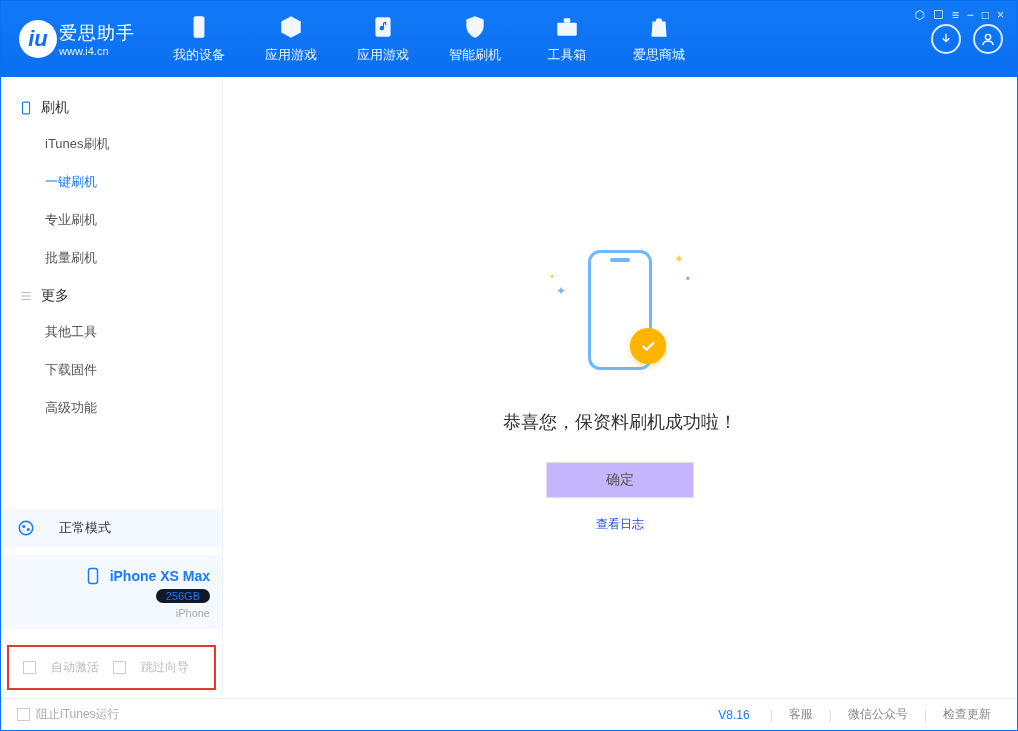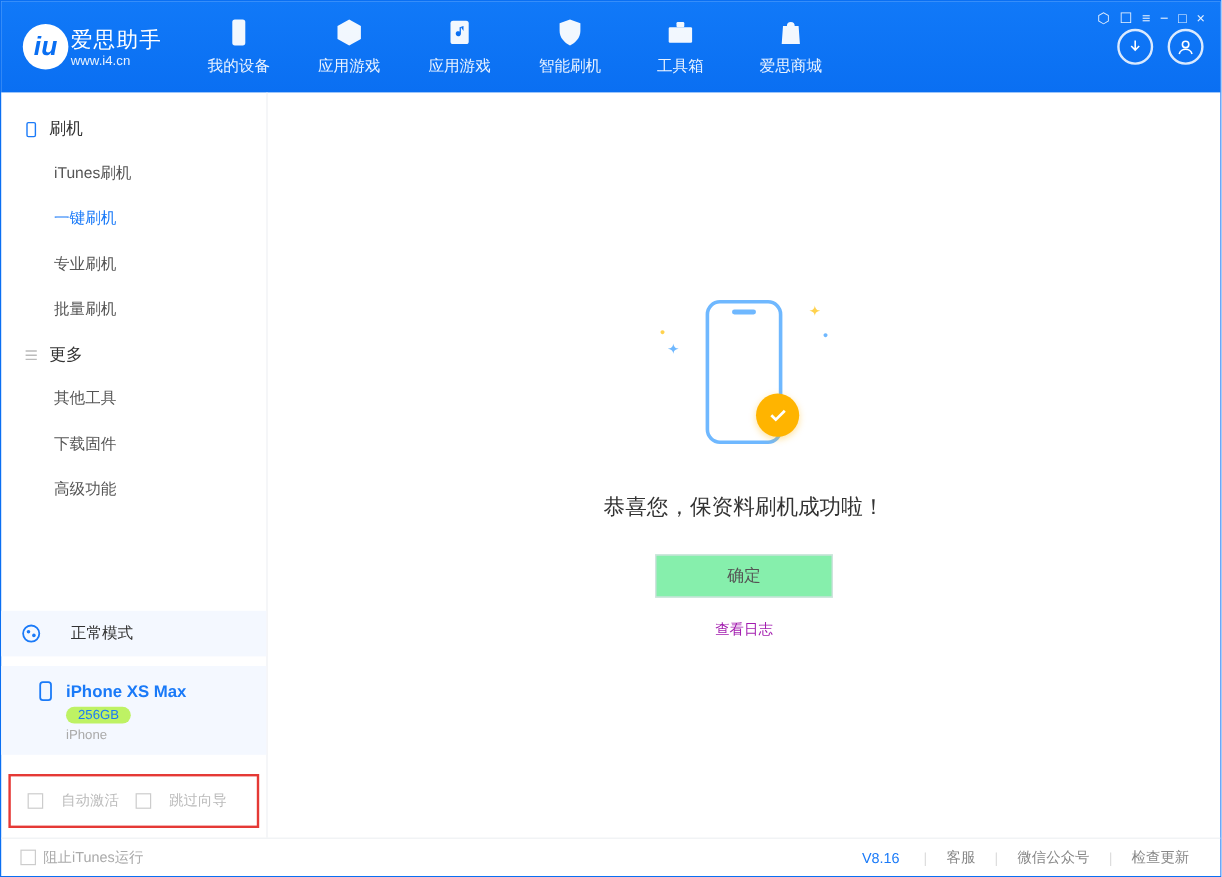--- a/index.html
+++ b/index.html
@@ -20,38 +20,38 @@
 .title-right .rbtn svg { width: 16px; height: 16px; stroke: #fff; fill: none; stroke-width: 2; }
 .body { flex: 1; display: flex; min-height: 0; }
 .sidebar { width: 222px; border-right: 1px solid #eef0f3; display: flex; flex-direction: column; padding-top: 12px; }
 .grp-hd { display: flex; align-items: center; gap: 8px; padding: 10px 18px 8px; color: #333; font-size: 14px; }
 .grp-hd svg { width: 14px; height: 14px; }
 .nav-item { padding: 10px 18px 10px 44px; font-size: 13px; color: #555; cursor: pointer; }
 .nav-item.active { color: #1a7af8; }
 .sidebar-spacer { flex: 1; }
 .mode-card, .device-card { margin: 0 0 8px 0; background: #f4f8ff; padding: 10px 16px; font-size: 13px; color: #333; display: flex; align-items: center; gap: 24px; }
 .mode-card svg, .device-card svg { width: 18px; height: 18px; }
-.device-card { flex-direction: column; align-items: flex-start; gap: 4px; padding: 12px 28px 10px; }
+.device-card { flex-direction: column; align-items: flex-end; gap: 4px; padding: 12px 12px 10px; }
 .device-card .row1 { display: flex; align-items: center; gap: 8px; color: #1a7af8; font-weight: 600; font-size: 14px; }
-.device-card .cap { background: #bef264; color: #1a7af8; font-size: 11px; padding: 1px 10px; border-radius: 10px; margin-left: 26px; }
+.device-card .cap { background: #0f172a; color: #1a7af8; font-size: 11px; padding: 1px 10px; border-radius: 10px; margin-left: 26px; }
 .device-card .type { font-size: 11px; color: #aaa; margin-left: 26px; }
 .opts { padding: 12px 14px; border: 2px solid #e53935; margin: 8px 6px; display: flex; gap: 14px; font-size: 12px; color: #bbb; align-items: center; }
 .opts label { display: flex; align-items: center; gap: 15px; cursor: pointer; }
 .opts .cb { width: 13px; height: 13px; border: 1px solid #ccc; background: #fff; }
 .main { flex: 1; display: flex; flex-direction: column; align-items: center; justify-content: center; }
 .phone-illus { position: relative; width: 140px; height: 140px; margin-bottom: 28px; }
 .phone { width: 64px; height: 120px; border: 3px solid #6fb8ff; border-radius: 12px; background: #fff; position: absolute; left: 50%; top: 8px; transform: translateX(-50%); }
 .phone::before { content: ""; position: absolute; top: 5px; left: 50%; transform: translateX(-50%); width: 20px; height: 4px; background: #6fb8ff; border-radius: 2px; }
 .check { position: absolute; width: 36px; height: 36px; border-radius: 50%; background: #ffb400; right: 24px; bottom: 18px; display: flex; align-items: center; justify-content: center; box-shadow: 0 2px 6px rgba(255,180,0,.4); }
 .check svg { width: 18px; height: 18px; stroke: #fff; stroke-width: 3; fill: none; }
 .spark { position: absolute; font-size: 12px; color: #6fb8ff; }
 .s1 { left: 6px; top: 42px; } .s2 { left: 0; top: 28px; color: #ffd24d; } .s3 { right: 6px; top: 10px; color: #ffd24d; } .s4 { right: 0px; top: 30px; }
 .msg { font-size: 18px; color: #333; margin-bottom: 28px; }
-.ok-btn { width: 148px; height: 36px; border: 1px solid #dcdfe6; background: #86efac; color: #555; font-size: 14px; cursor: pointer; margin-bottom: 18px; }
-.log-link { font-size: 12px; color: #a21caf; cursor: pointer; }
+.ok-btn { width: 148px; height: 36px; border: 1px solid #dcdfe6; background: #c4b5fd; color: #555; font-size: 14px; cursor: pointer; margin-bottom: 18px; }
+.log-link { font-size: 12px; color: #1d4ed8; cursor: pointer; }
 .statusbar { height: 32px; border-top: 1px solid #eef0f3; display: flex; align-items: center; padding: 0 16px; font-size: 12px; color: #aaa; gap: 6px; }
 .statusbar .cb { width: 13px; height: 13px; border: 1px solid #ccc; }
 .statusbar .spacer { flex: 1; }
 .statusbar .ver { color: #1a7af8; margin-right: 14px; }
 .statusbar .lnk { color: #888; padding: 0 10px; cursor: pointer; }
 .statusbar .sep { color: #ddd; }
 </style>
 </head>
 <body>
 

